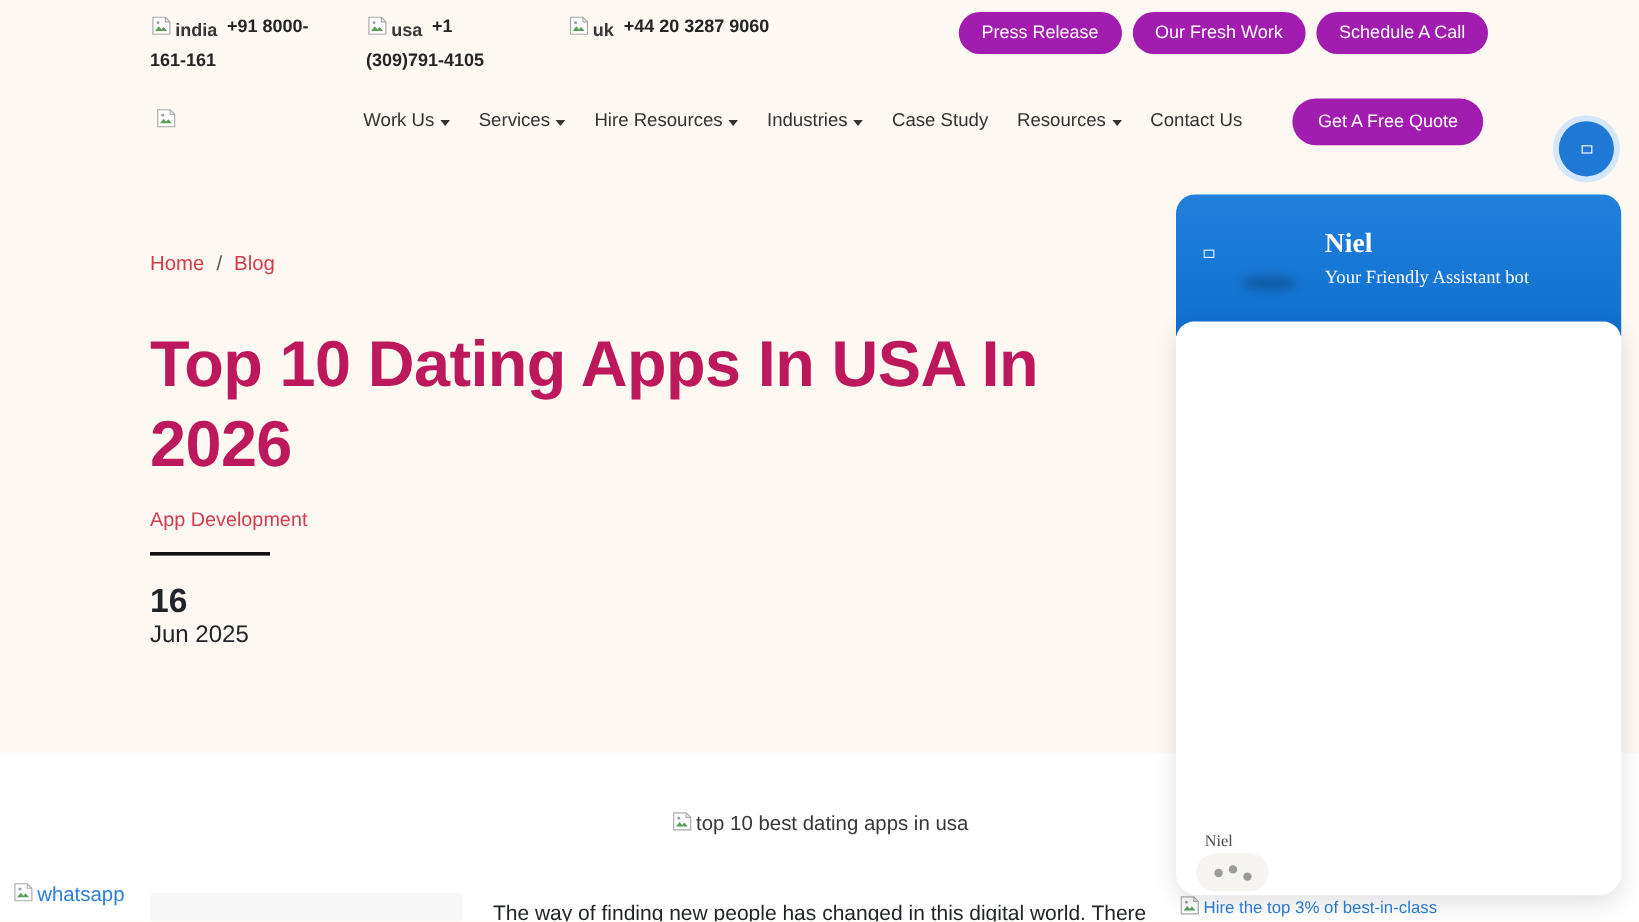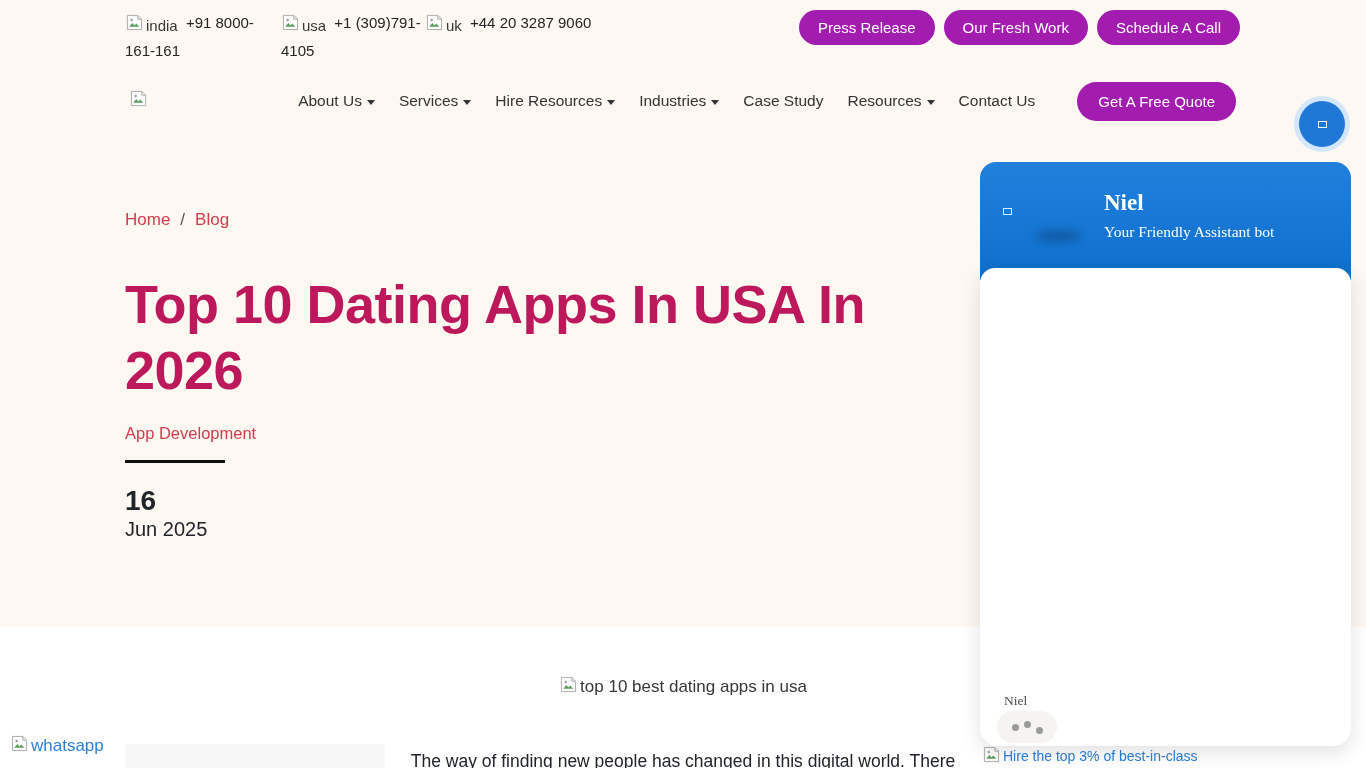--- a/index.html
+++ b/index.html
@@ -9,21 +9,21 @@
   .cream-band { position:absolute; top:0; left:0; width:1366px; height:627px; background:#fdf8f2; }
 
   
   .bimg { display:inline-flex; align-items:center; gap:2px; }
   .bimg svg { flex:0 0 auto; }
   .alt-dark { color:#373737; }
   .alt-link { color:#2b7fd9; }
 
   
   .topbar { position:absolute; top:10px; left:125px; right:126px; display:flex; justify-content:space-between; align-items:flex-start; }
-  .contacts { display:flex; gap:4px; }
+  .contacts { display:flex; gap:28px;font-weight:bold; }
   .contact { display:block; font-size:15px; color:#252525; line-height:25px; }
   .contact .bimg { vertical-align:-3px; margin-right:4px; }
   .contact-india { width:152px; }
   .contact-usa { width:140px; }
   .topbar-buttons { display:flex; gap:9px; }
   .pill-btn { background:#a21caf; color:#ffffff; border:none; font-family:"Liberation Sans",sans-serif;
               font-size:15px; padding:9px 19px; border-radius:22px; cursor:pointer; white-space:nowrap; }
 
   
   .navbar { position:absolute; top:78px; left:129px; right:130px; height:46px; display:flex; align-items:center; justify-content:space-between; }
@@ -135,21 +135,21 @@
   <svg width="19" height="17" viewBox="0 0 20 18" aria-hidden="true">
     <path d="M2.5 1.5 h11 l4 4 v11 h-15 z" fill="#fcfcfc" stroke="#a9a9a9" stroke-width="1"></path>
     <path d="M13.5 1.5 v4 h4" fill="none" stroke="#a9a9a9" stroke-width="1"></path>
     <path d="M4.5 13.5 l3.2-4 2.3 2.7 1.8-2.2 3.2 3.5 z" fill="#5a9e5d"></path>
     <circle cx="7" cy="6.3" r="1.3" fill="#9aa0a6"></circle>
   </svg>
 </span>
       </a>
     <div class="nav-menu">
       <div class="nav-item">
-          <span>About Us</span>
+          <span>Work Us</span>
           <span class="caret"></span>
         </div>
       <div class="nav-item">
           <span>Services</span>
           <span class="caret"></span>
         </div>
       <div class="nav-item">
           <span>Hire Resources</span>
           <span class="caret"></span>
         </div>

